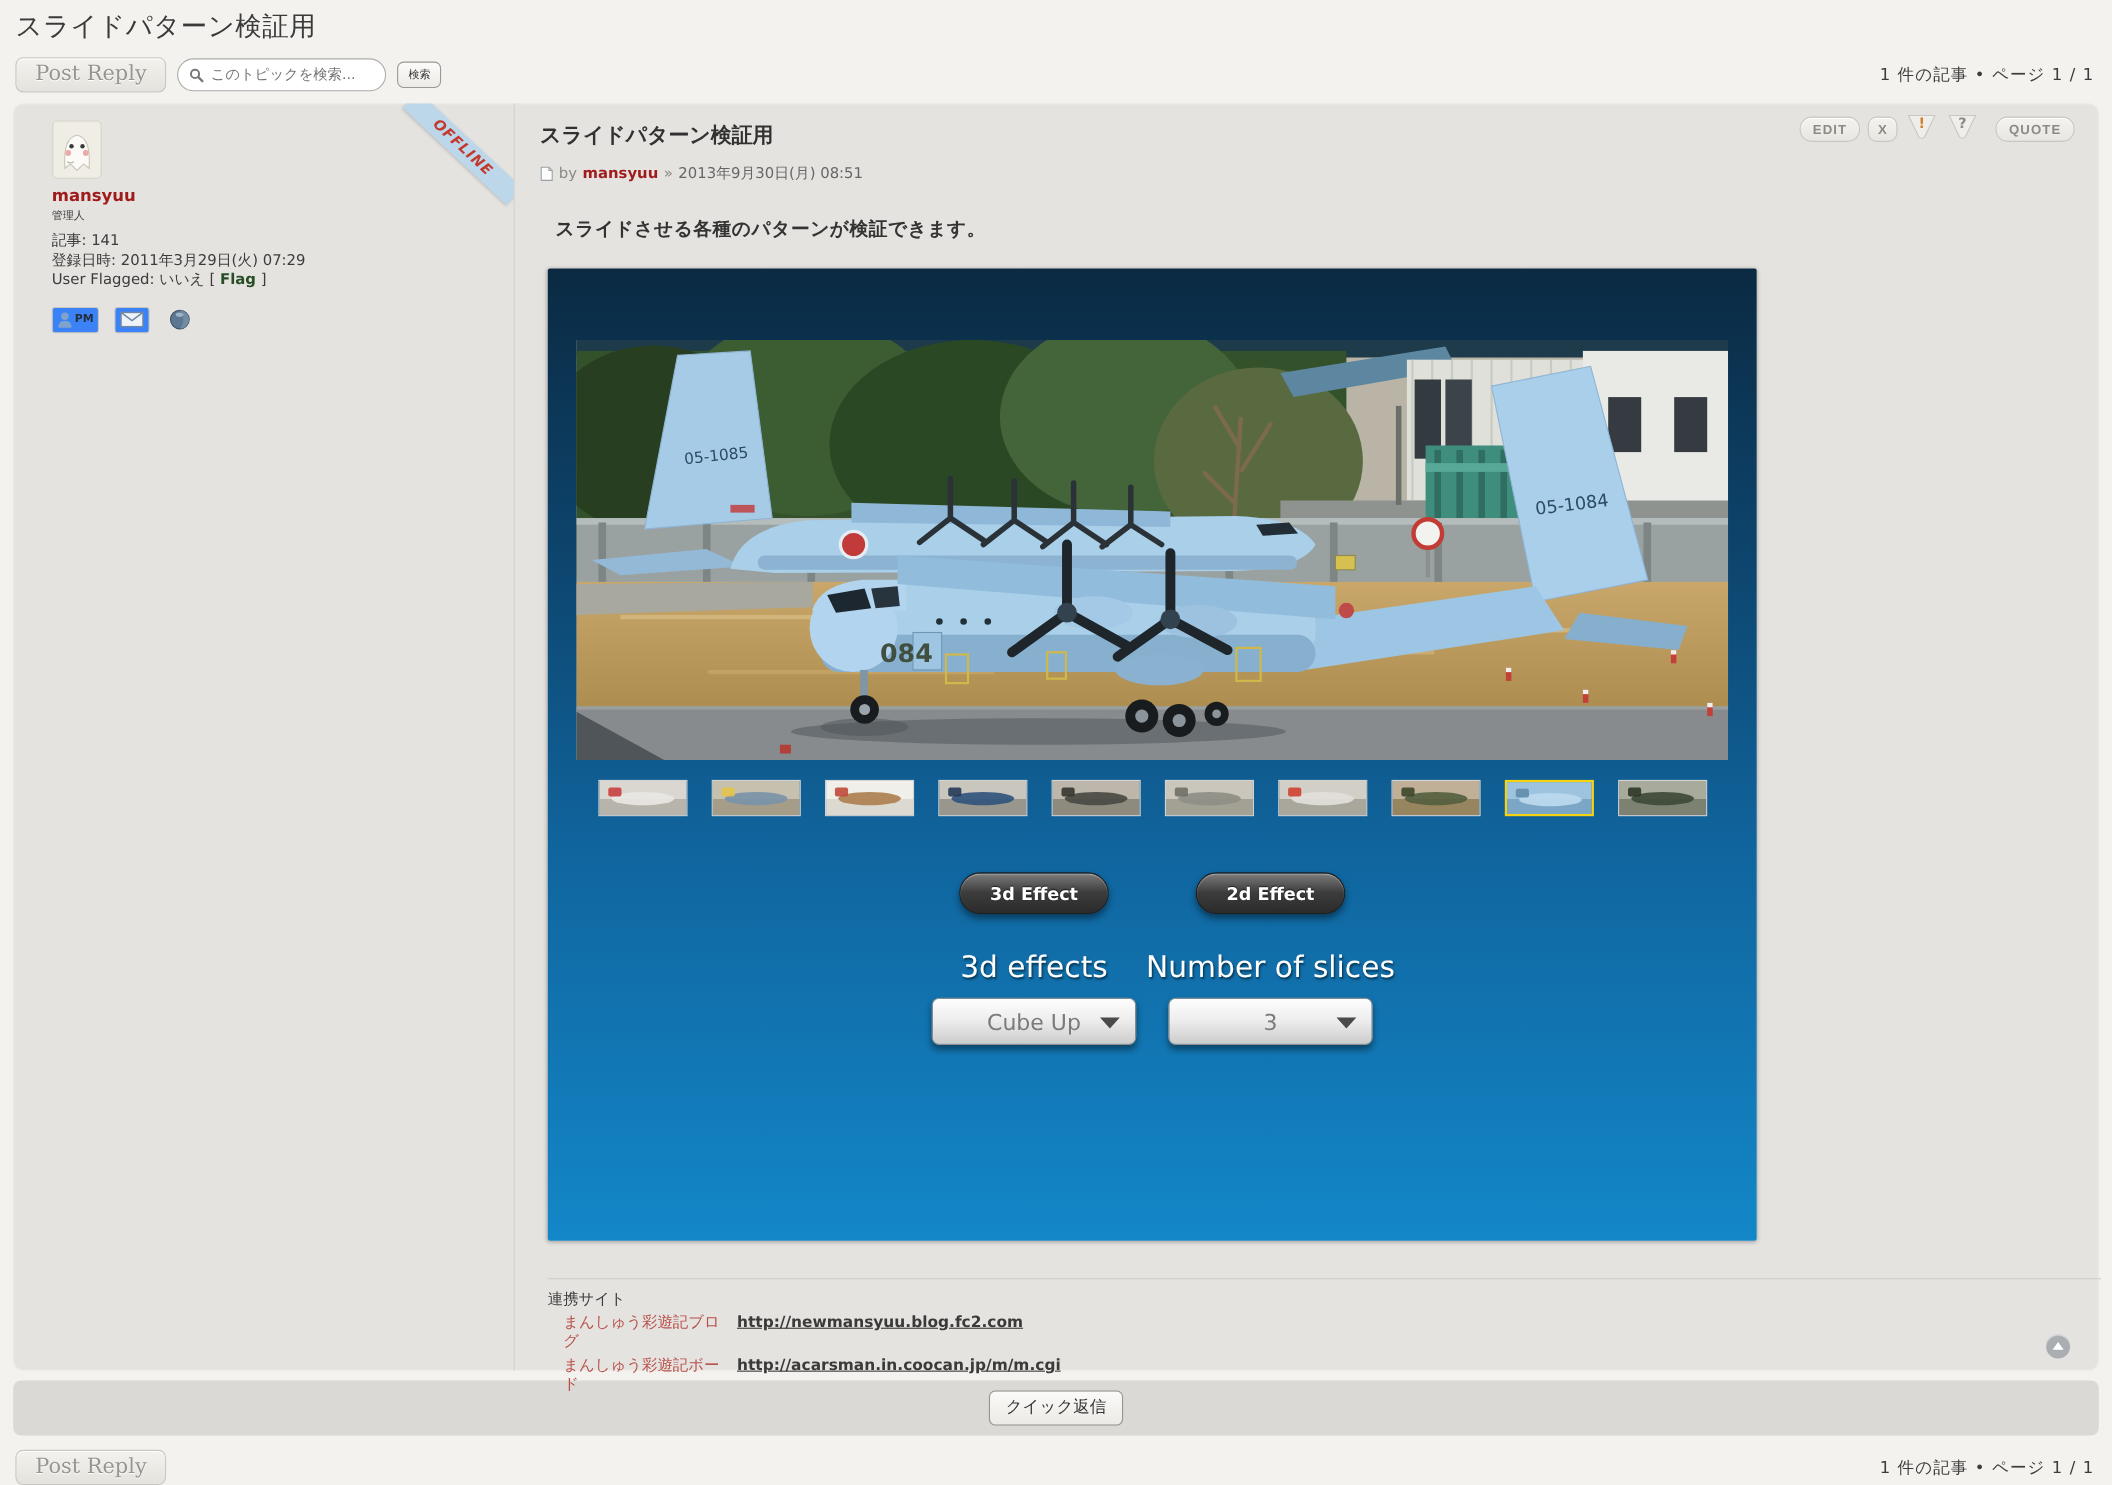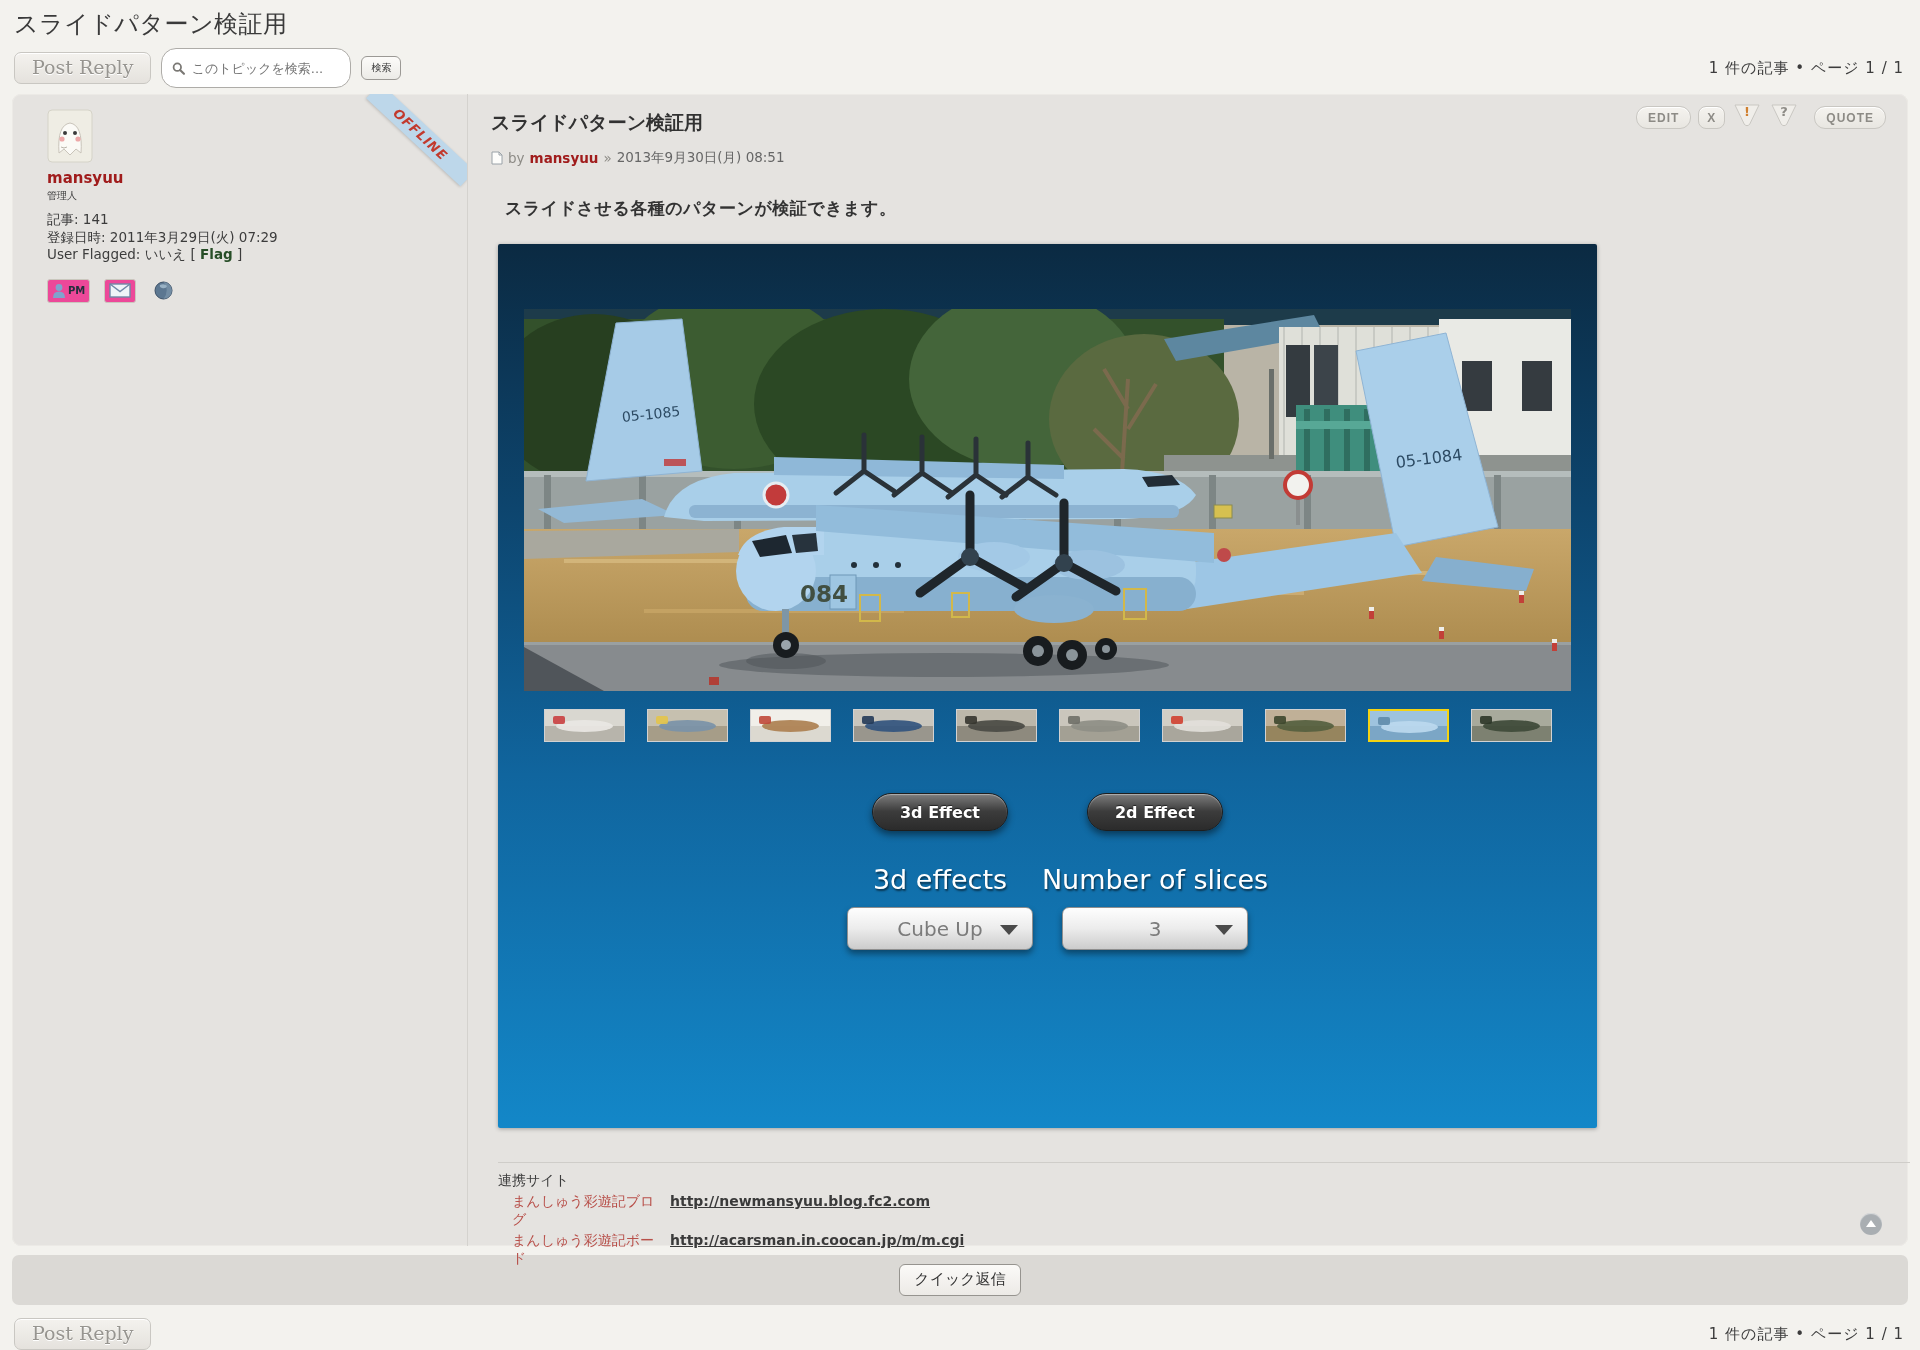--- a/index.html
+++ b/index.html
@@ -8,42 +8,42 @@
   .page { width:1920px; height:1350px; padding-top:8px; position:relative; }
 
   
   .page-title { font-size:24px; font-weight:normal; color:#3a3a3a; margin:0 0 0 14px; letter-spacing:.5px; }
   .topbar { display:flex; justify-content:space-between; align-items:center; margin:10px 16px 0 14px; height:36px; }
   .topbar-left { display:flex; align-items:center; gap:10px; }
   .btn-postreply { font-family:"DejaVu Serif","Liberation Serif",serif; font-size:19px; color:#979590;
     background:linear-gradient(180deg,#f4f2ee,#e5e2dd); border:1px solid #c9c7c2; border-radius:7px;
     padding:3px 17px 5px; text-shadow:0 1px 0 #fff; box-shadow:inset 0 1px 0 #fff; cursor:pointer; }
   .search-pill { display:flex; align-items:center; background:#fff; border:1px solid #aeaca8; border-radius:15px;
-    height:40px; width:190px; padding:0 10px; gap:6px; }
+    height:30px; width:190px; padding:0 10px; gap:6px; }
   .search-pill input { border:none; outline:none; width:100%; font-size:13px; color:#555; background:transparent; font-family:inherit; }
   .btn-search { font-size:10px; color:#333; background:linear-gradient(180deg,#fcfbf9,#ecebe7); border:1px solid #9b9995;
     border-radius:6px; padding:4px 9px; cursor:pointer; }
   .pagination { font-size:15px; color:#3c3c3c; letter-spacing:1px; }
 
   
   .panel { position:relative; margin:8px 12px 0; width:1896px; height:1152px; background:#e5e3e0;
     border-radius:9px; box-shadow:0 0 0 1px #eceae6 inset; }
   .profile-col { position:absolute; left:0; top:0; width:456px; height:100%; border-right:1px solid #d4d2ce;
     padding:15px 0 0 35px; overflow:hidden; }
   .content-col { position:absolute; left:457px; top:0; right:0; height:100%; padding:0 22px 0 22px; }
 
   
   .avatar { width:46px; height:54px; display:block; }
   .username { font-size:15px; font-weight:bold; color:#a01c1c; margin-top:6px; }
   .userrank { font-size:10px; color:#3c3c3c; margin-top:2px; }
   .userstats { margin-top:8px; font-size:13.5px; color:#3c3c3c; line-height:16.5px; }
   .userstats .row { margin-top:1px; }
   .flag-link { font-weight:bold; color:#274e27; }
   .contact-row { display:flex; align-items:center; gap:14px; margin-top:16px; }
-  .contact-btn { display:inline-flex; align-items:center; justify-content:center; background:#ec4899;
+  .contact-btn { display:inline-flex; align-items:center; justify-content:center; background:#3b82f6;
     border:1px solid #c9c7bd; border-radius:3px; height:24px; padding:0 4px; cursor:pointer; }
   .contact-btn.flat { background:transparent; border:none; }
   .pm-text { font-size:10px; font-weight:bold; color:#23303c; margin-left:1px; }
   .offline-ribbon { position:absolute; top:30px; left:344px; transform:rotate(43deg); transform-origin:center;
     background:#bdd7ea; color:#c23a2e; font-weight:bold; font-style:italic; font-size:13px; letter-spacing:1px;
     padding:3px 30px; box-shadow:0 1px 3px rgba(0,0,0,.18); }
 
   
   .post-controls { position:absolute; top:9px; right:22px; display:flex; align-items:center; gap:7px; }
   .pill-btn { font-size:12px; font-weight:bold; letter-spacing:1px; color:#8d8b86; background:linear-gradient(180deg,#f5f3ef,#e8e6e1);

